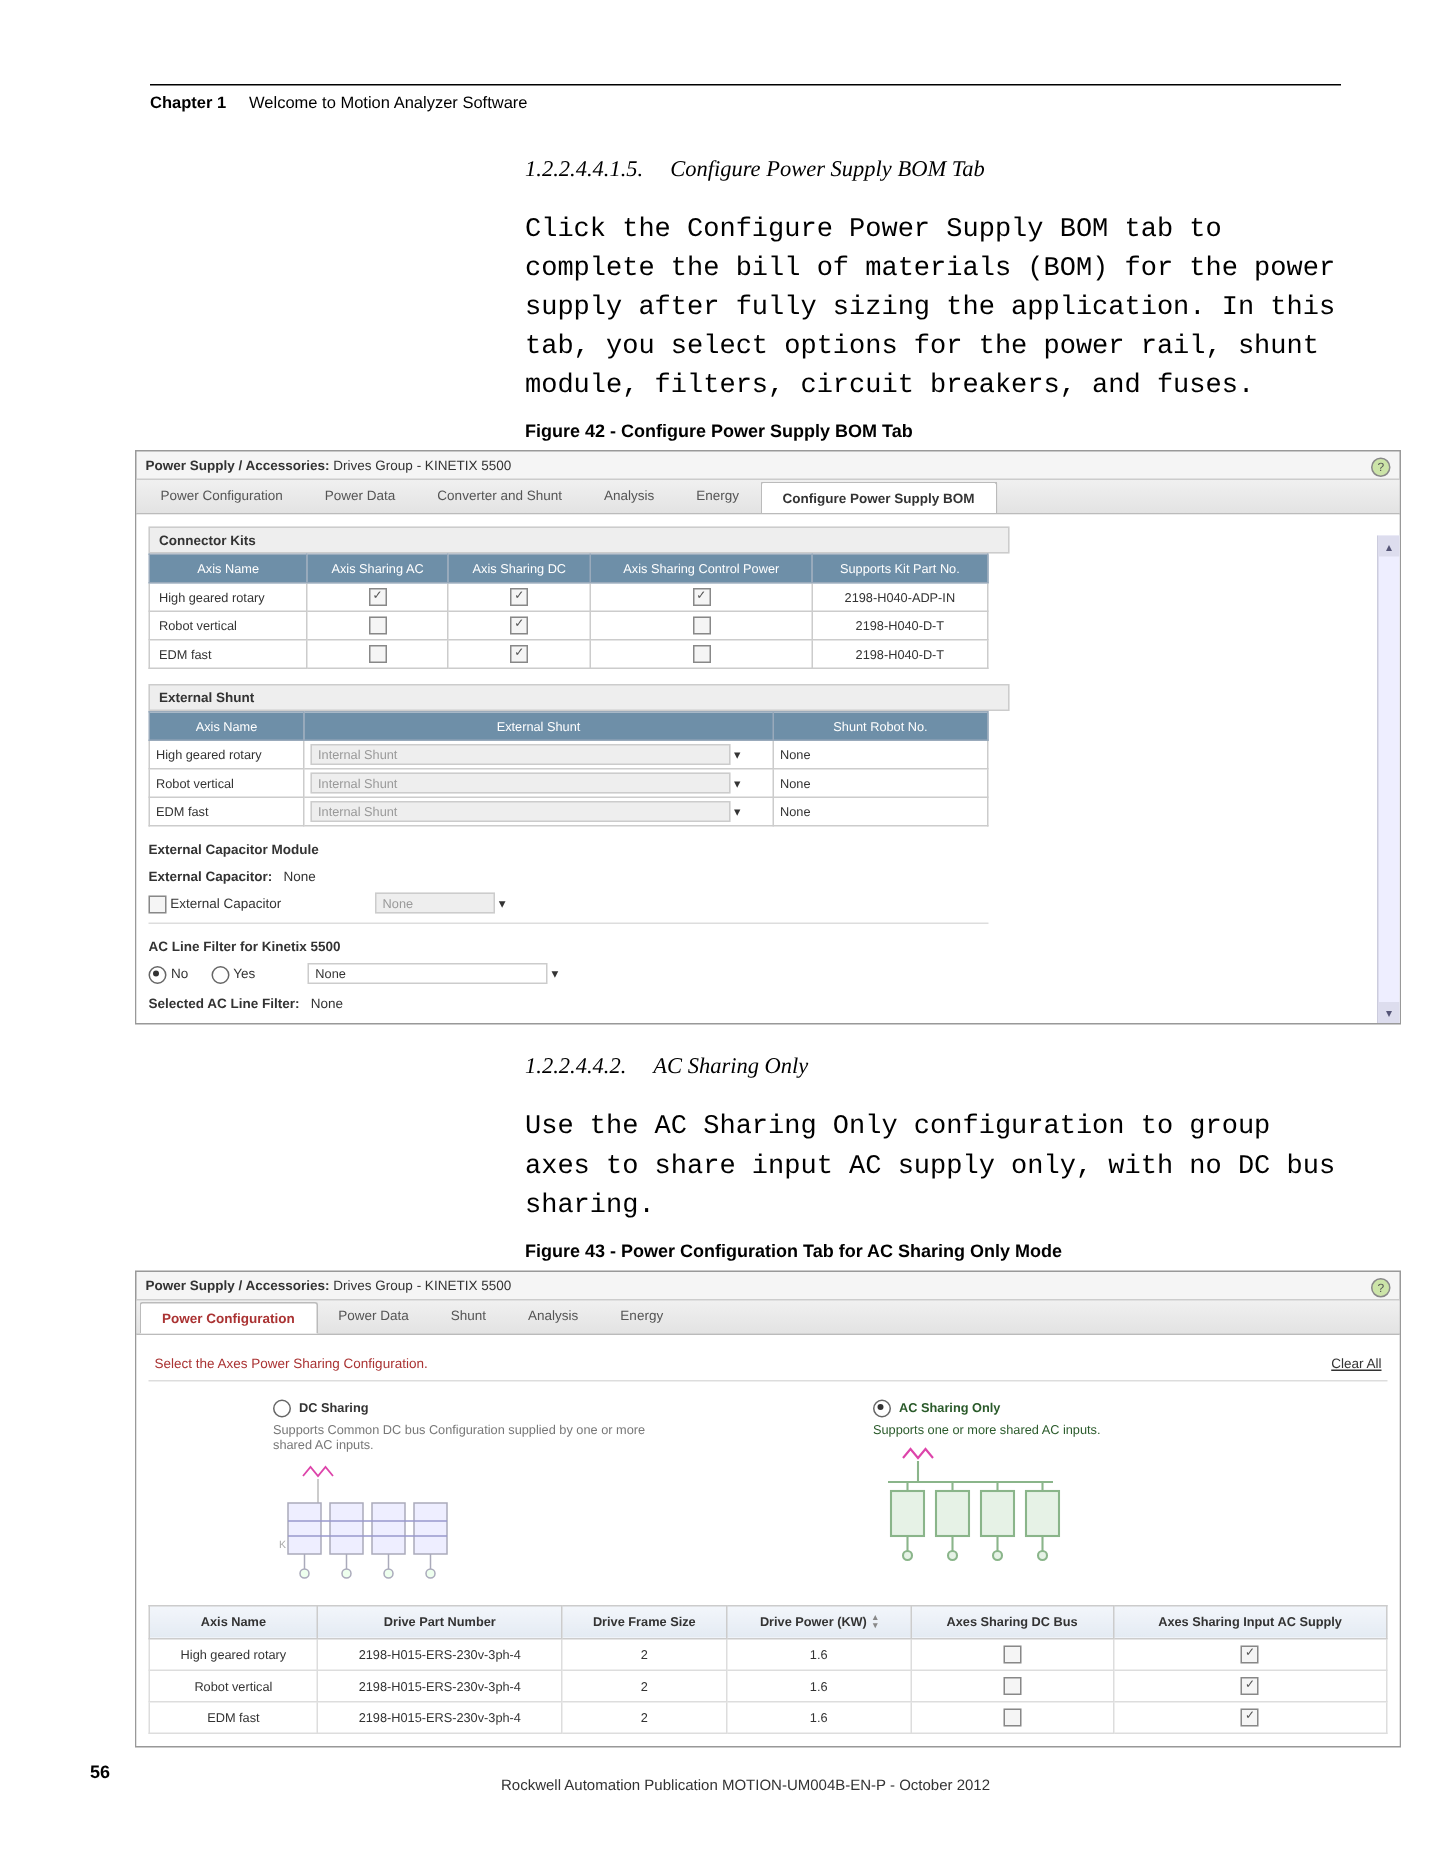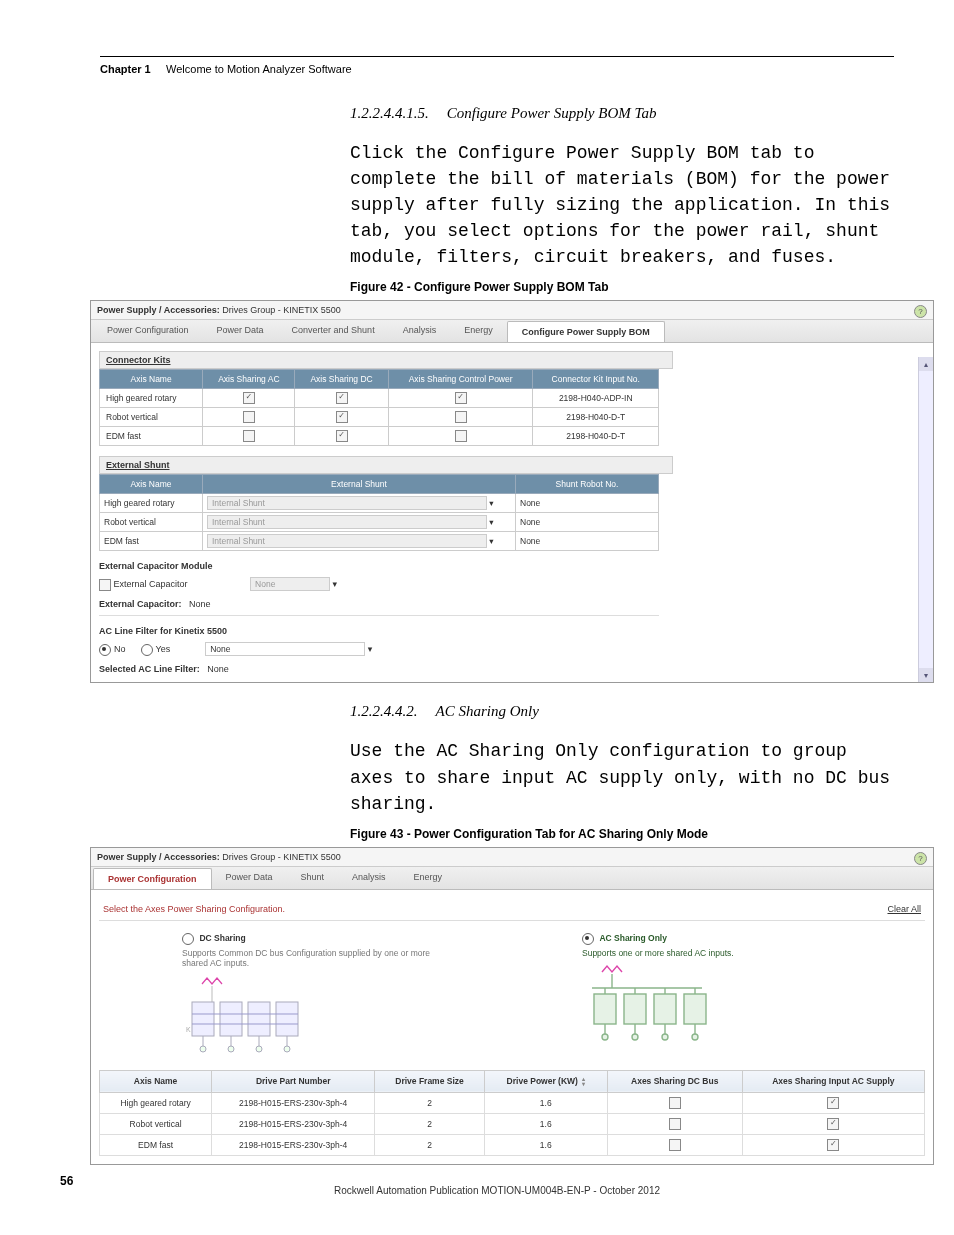--- a/index.html
+++ b/index.html
@@ -112,21 +112,20 @@
     font-size: 8px; color: #557;
   }
   .scrollbar-y .arrow.down { position:absolute; bottom:0; left:0; right:0; }
 
   .group-title {
     background: #eee;
     border: 1px solid #ccc;
     padding: 3px 6px;
     font-weight: bold;
     font-size: 9px;
-    text-decoration: underline;
   }
   .mini-table {
     border-collapse: collapse;
     width: 560px;
     font-size: 8.5px;
   }
   .mini-table th {
     background: #6e8fa8;
     color: #fff;
     font-weight: normal;
@@ -278,21 +277,21 @@
 
     <div class="panel-body" style="padding-right:20px;">
       <div class="group-title" style="width:560px;">Connector Kits</div>
       <table class="mini-table">
         <tbody>
             <tr>
           <th>Axis Name</th>
           <th>Axis Sharing AC</th>
           <th>Axis Sharing DC</th>
           <th>Axis Sharing Control Power</th>
-          <th>Connector Kit Input No.</th>
+          <th>Supports Kit Part No.</th>
         </tr>
         <tr>
               <td class="left">High geared rotary</td>
               <td><span class="chk checked"></span></td>
               <td><span class="chk checked"></span></td>
               <td><span class="chk checked"></span></td>
               <td>2198-H040-ADP-IN</td>
             </tr>
         <tr>
               <td class="left">Robot vertical</td>
@@ -332,28 +331,28 @@
             </tr>
         <tr>
               <td>EDM fast</td>
               <td><span class="disabled-input" style="width:280px;">Internal Shunt</span> ▾</td>
               <td>None</td>
             </tr>
       </tbody>
         </table>
 
       <div class="sub-section-label">External Capacitor Module</div>
+      <div style="margin-top:8px;">
+        <b>External Capacitor:</b>&nbsp;&nbsp;
+        <span>None</span>
+      </div>
       <div style="margin-top:6px;">
         <span class="chk"></span>
         <span style="margin-right:60px;">External Capacitor</span>
         <span class="disabled-input" style="width:80px;">None</span> ▾
-      </div>
-      <div style="margin-top:8px;">
-        <b>External Capacitor:</b>&nbsp;&nbsp;
-        <span>None</span>
       </div>
 
       <div style="margin-top:6px; border-top:1px solid #ddd; width:560px;"></div>
       <div class="sub-section-label">AC Line Filter for Kinetix 5500</div>
       <div style="margin-top:6px;">
         <span class="radio checked"></span><span>No</span>
         &nbsp;&nbsp;&nbsp;&nbsp;
         <span class="radio"></span><span>Yes</span>
         &nbsp;&nbsp;&nbsp;&nbsp;&nbsp;&nbsp;&nbsp;&nbsp;&nbsp;&nbsp;&nbsp;&nbsp;
         <span class="disabled-input" style="width:160px; background:#fff; color:#333;">None</span> ▾

